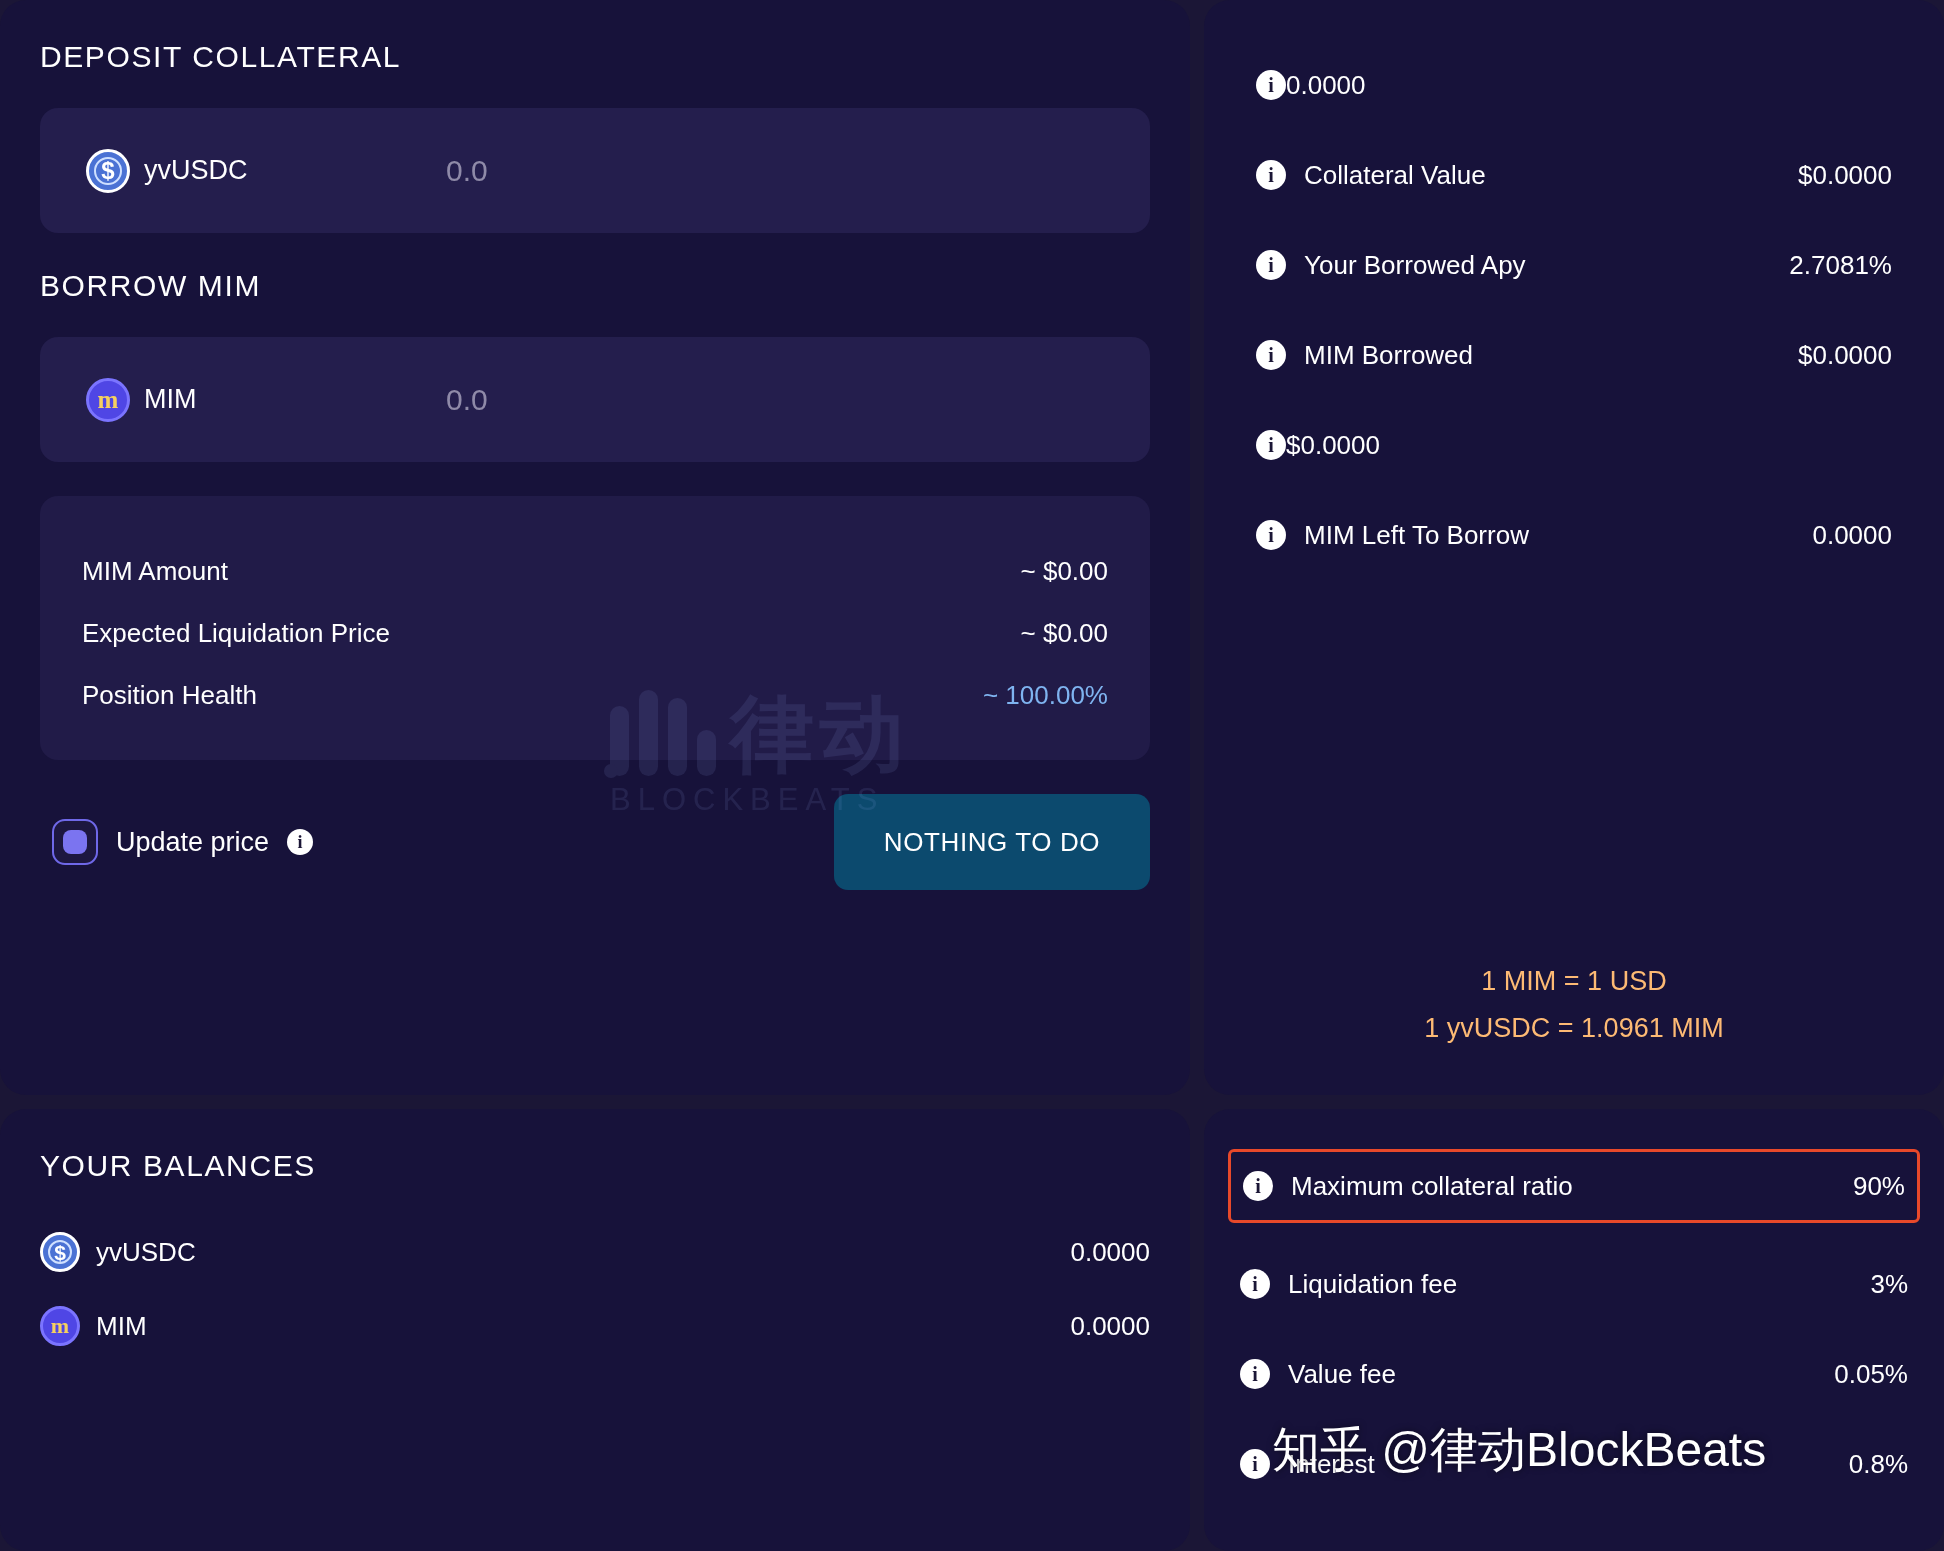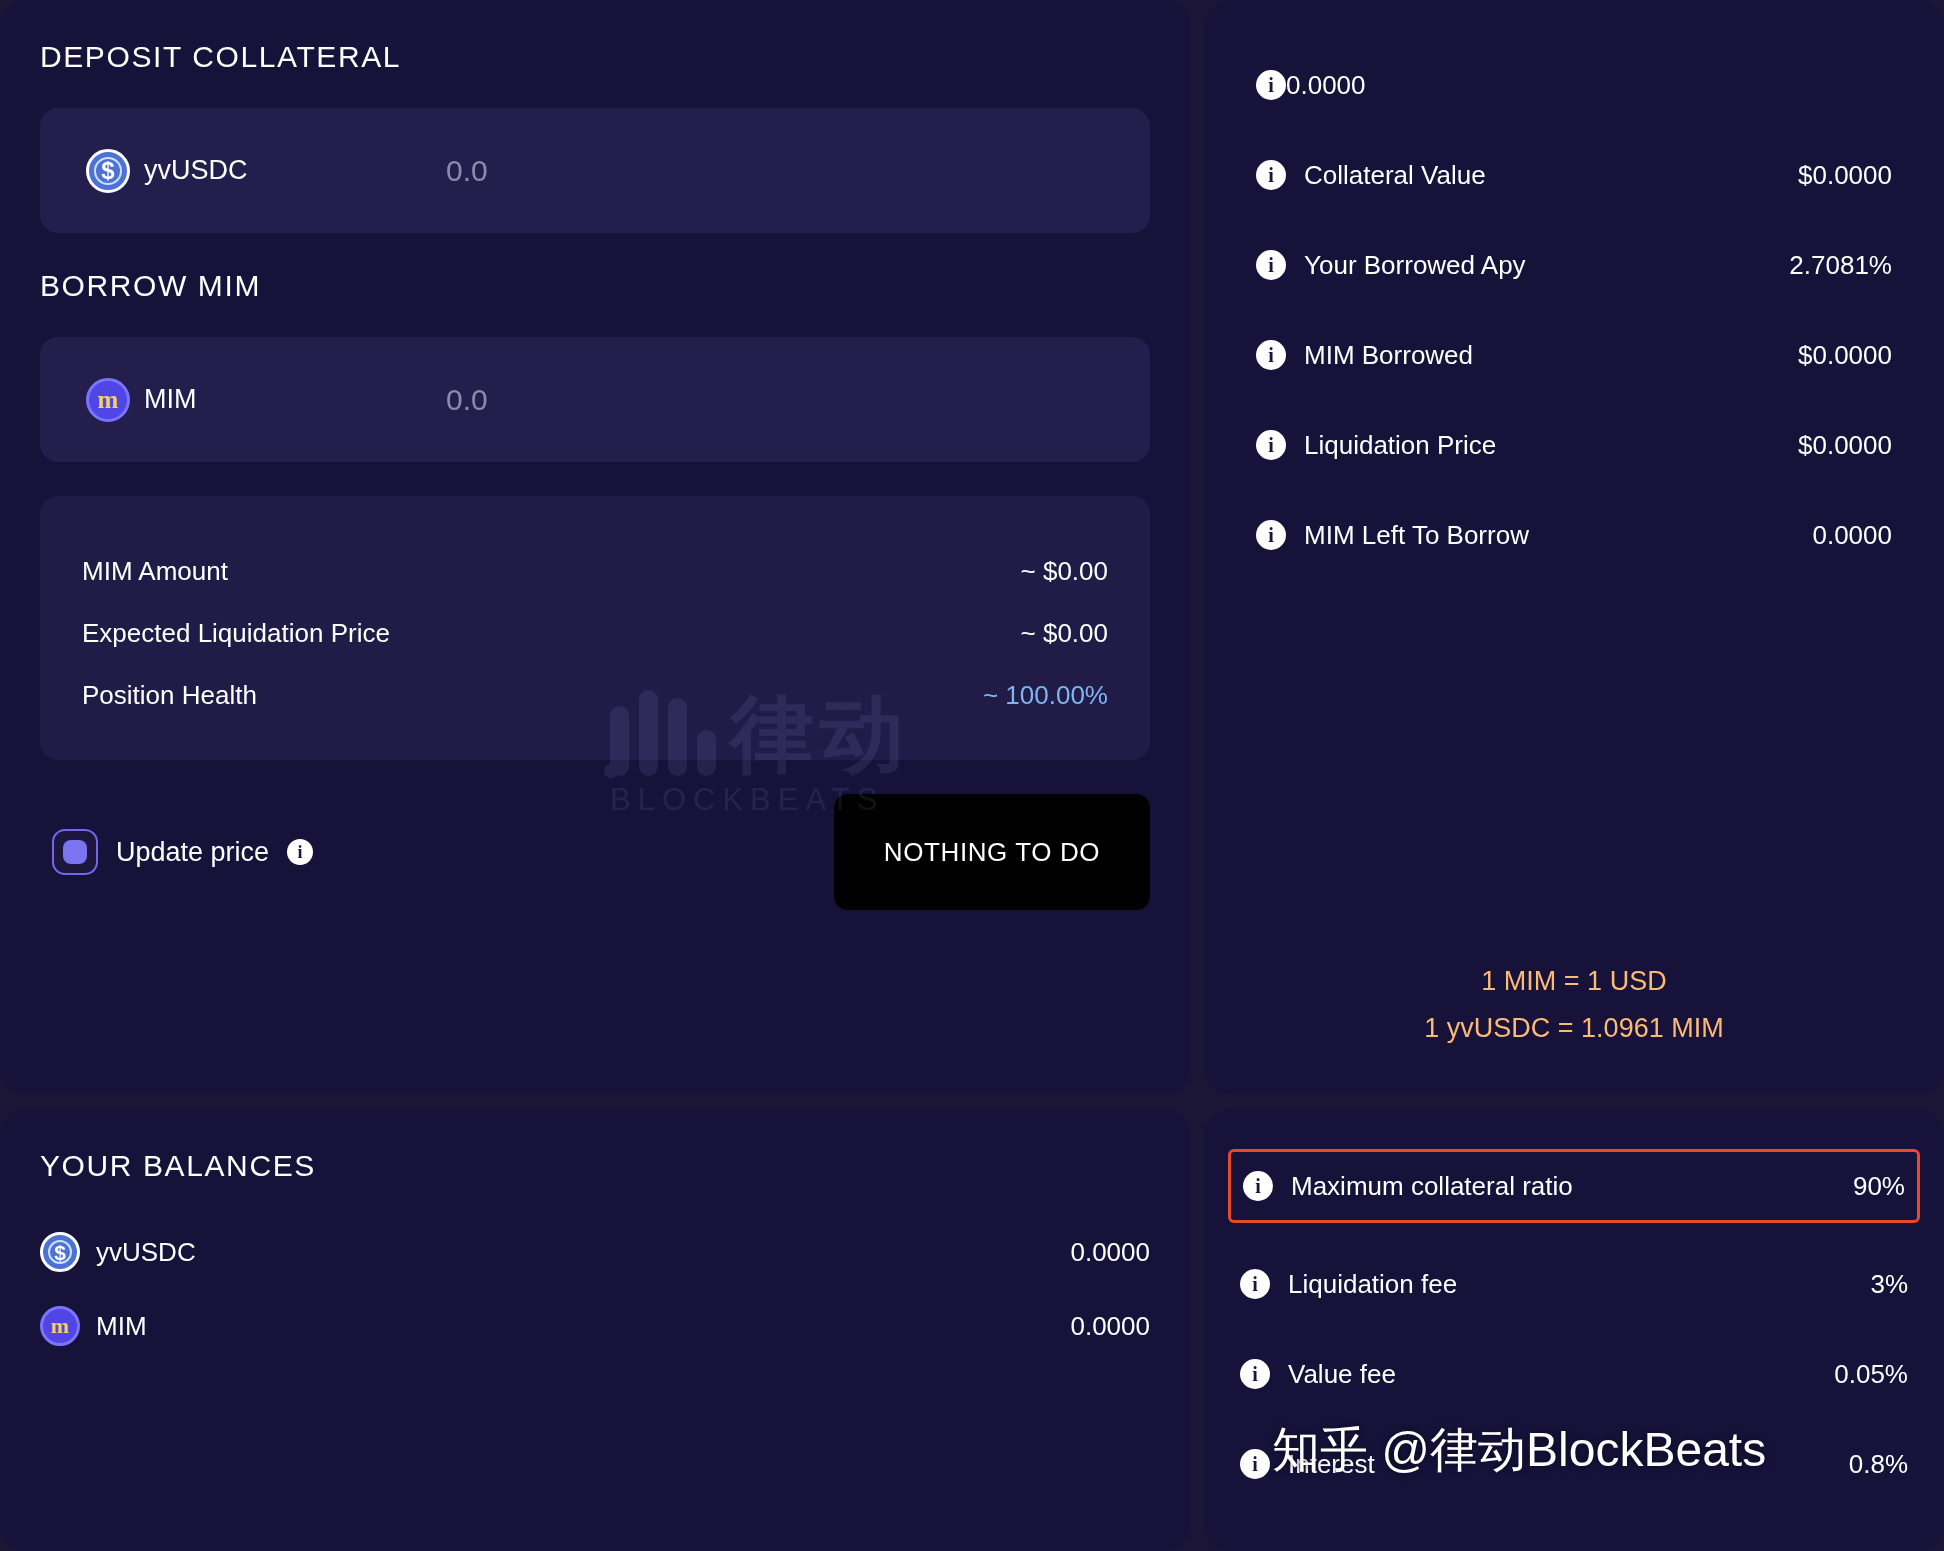--- a/index.html
+++ b/index.html
@@ -177,28 +177,28 @@
     display: inline-flex;
     align-items: center;
     justify-content: center;
     flex: 0 0 auto;
     font-family: "Liberation Serif", serif;
     line-height: 1;
   }
   .info-dot.lg { width: 30px; height: 30px; font-size: 20px; }
 
   .cta-button {
-    background: #000000;
+    background: #0c4a6e;
     color: #ffffff;
     font-size: 26px;
     letter-spacing: 0.6px;
     border: none;
     border-radius: 14px;
     width: 316px;
-    height: 116px;
+    height: 96px;
     cursor: default;
   }
 
   
   .balance-row {
     display: flex;
     align-items: center;
     height: 74px;
     color: #ffffff;
     font-size: 26px;
@@ -395,21 +395,20 @@
       <span class="label">Your Borrowed Apy</span>
       <span class="value">2.7081%</span>
     </div>
     <div class="stat-row">
       <span class="info-dot lg">i</span>
       <span class="label">MIM Borrowed</span>
       <span class="value">$0.0000</span>
     </div>
     <div class="stat-row">
       <span class="info-dot lg">i</span>
-      <span class="label">Liquidation Price</span>
       <span class="value">$0.0000</span>
     </div>
     <div class="stat-row">
       <span class="info-dot lg">i</span>
       <span class="label">MIM Left To Borrow</span>
       <span class="value">0.0000</span>
     </div>
 
     <div class="rates">
       <div>1 MIM = 1 USD</div>

